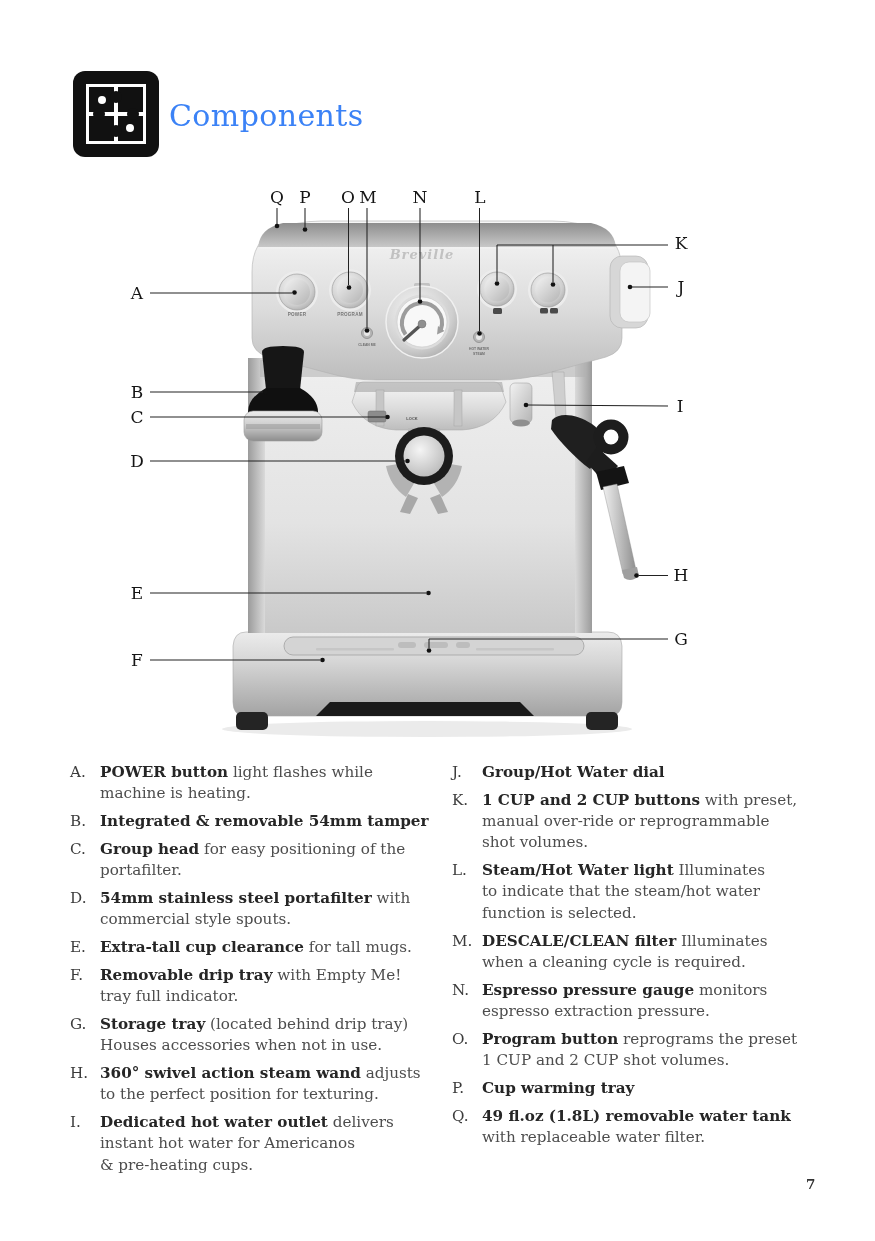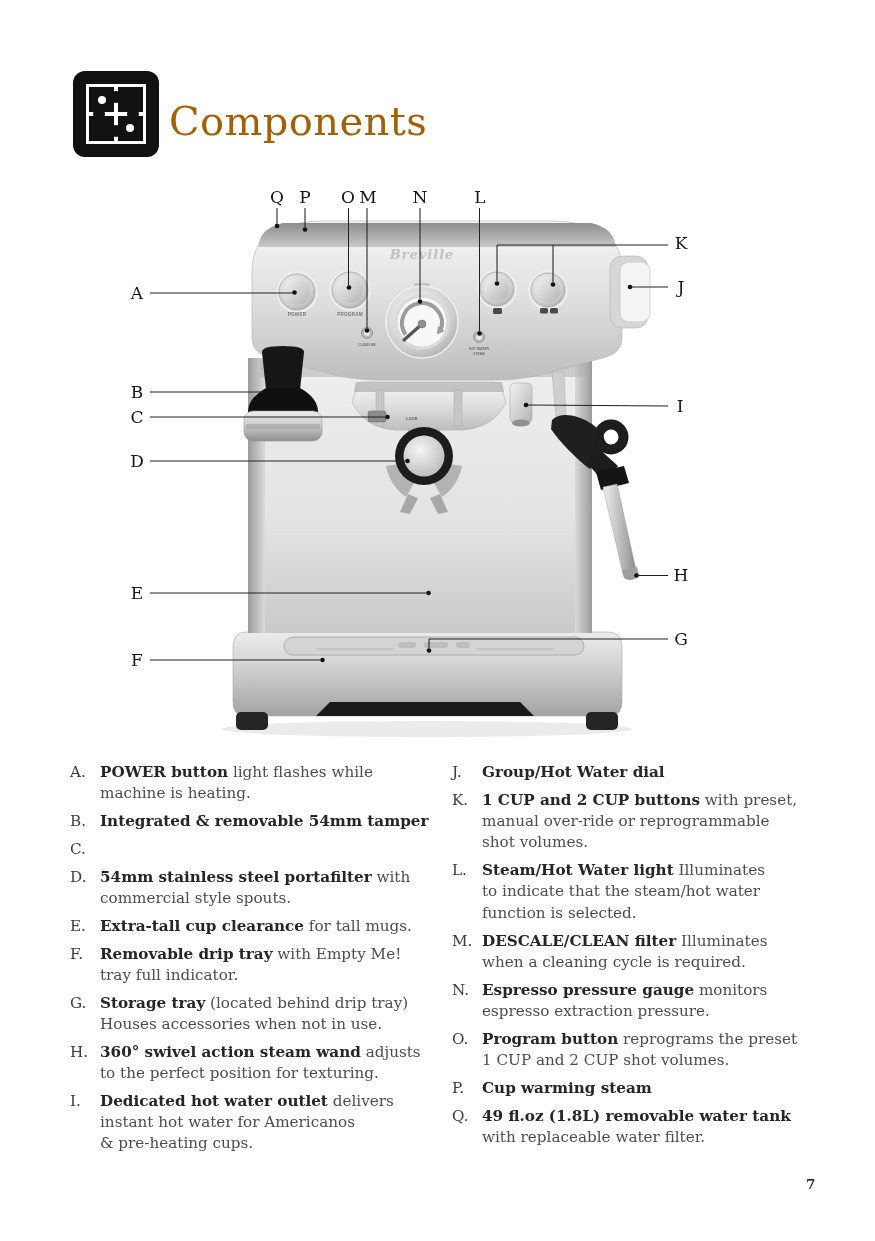--- a/index.html
+++ b/index.html
@@ -2,21 +2,21 @@
 <html><head>
 <meta charset="utf-8">
 <style>
   html,body{margin:0;padding:0;}
   body{
     width:875px;height:1241px;position:relative;background:#ffffff;
     font-family:"DejaVu Serif",serif;overflow:hidden;
   }
   .hdr-icon{position:absolute;left:72px;top:70px;width:88px;height:88px;}
   .hdr-title{
-    position:absolute;left:169px;top:98px;font-size:40px;color:#a16207;
+    position:absolute;left:169px;top:98px;font-size:30px;color:#3b82f6;
     letter-spacing:.4px;
   }
   .diagram{position:absolute;left:115px;top:185px;width:640px;height:580px;}
 
   .col{position:absolute;top:762px;font-size:15.2px;line-height:21.3px;color:#4d4d4d;}
   .col-left{left:70px;width:370px;}
   .col-right{left:452px;width:374px;}
   .item{display:flex;margin-bottom:6.5px;}
   .ltr{flex:0 0 30px;color:#3b3b3b;}
   .desc{white-space:pre-line;}
@@ -344,20 +344,22 @@
     <span class="ltr">A.</span>
     <span class="desc"><b>POWER button</b><span> light flashes while
 machine is heating.</span></span>
   </div>
   <div class="item">
     <span class="ltr">B.</span>
     <span class="desc"><b>Integrated &amp; removable 54mm tamper</b><span></span></span>
   </div>
   <div class="item">
     <span class="ltr">C.</span>
+    <span class="desc"><b>Group head</b><span> for easy positioning of the
+portafilter.</span></span>
   </div>
   <div class="item">
     <span class="ltr">D.</span>
     <span class="desc"><b>54mm stainless steel portafilter</b><span> with
 commercial style spouts.</span></span>
   </div>
   <div class="item">
     <span class="ltr">E.</span>
     <span class="desc"><b>Extra-tall cup clearance</b><span> for tall mugs.</span></span>
   </div>
@@ -411,21 +413,21 @@
     <span class="desc"><b>Espresso pressure gauge</b><span> monitors
 espresso extraction pressure.</span></span>
   </div>
   <div class="item">
     <span class="ltr">O.</span>
     <span class="desc"><b>Program button</b><span> reprograms the preset
 1 CUP and 2 CUP shot volumes.</span></span>
   </div>
   <div class="item">
     <span class="ltr">P.</span>
-    <span class="desc"><b>Cup warming steam</b><span></span></span>
+    <span class="desc"><b>Cup warming tray</b><span></span></span>
   </div>
   <div class="item">
     <span class="ltr">Q.</span>
     <span class="desc"><b>49 fl.oz (1.8L) removable water tank</b><span>
 with replaceable water filter.</span></span>
   </div>
 </div>
 
 <div class="pagenum">7</div>
 

